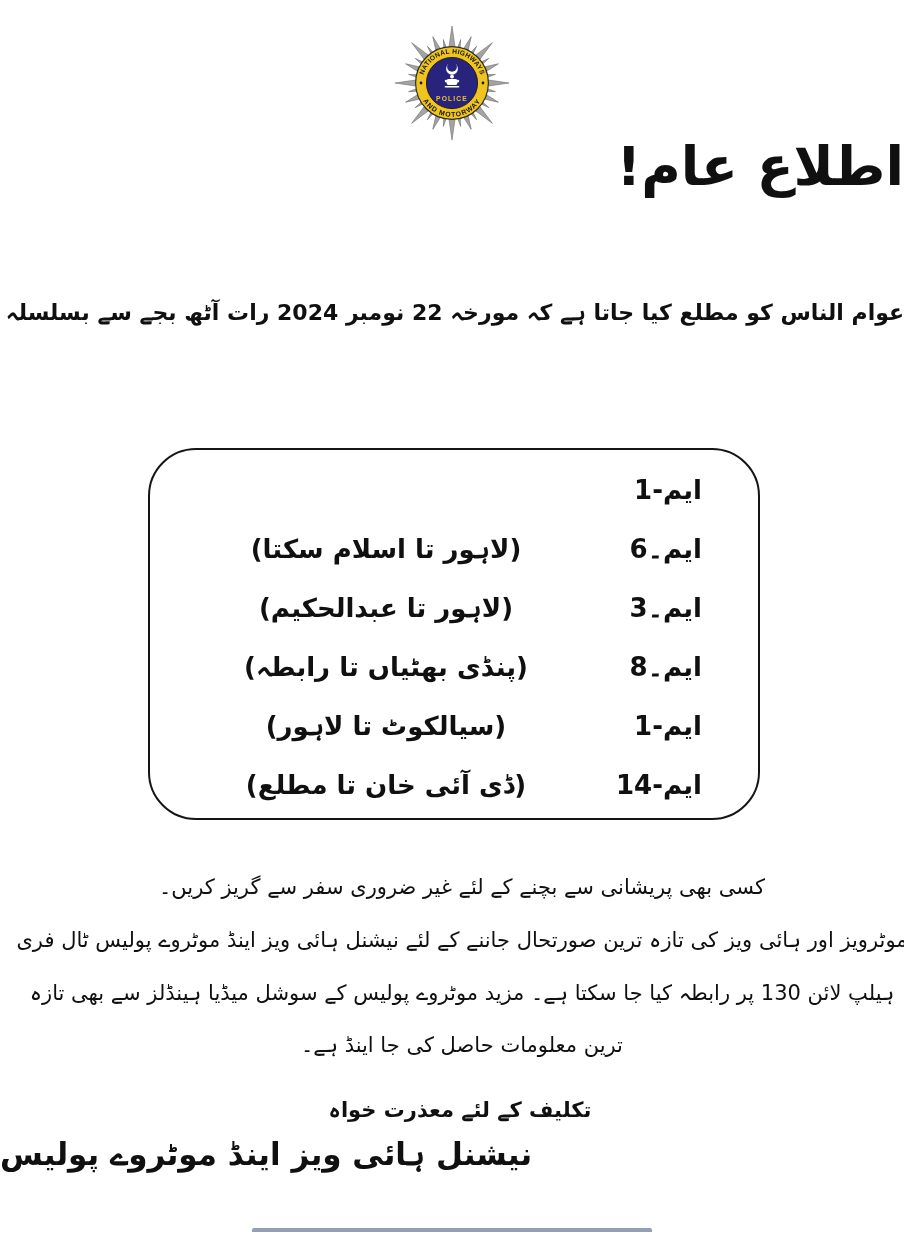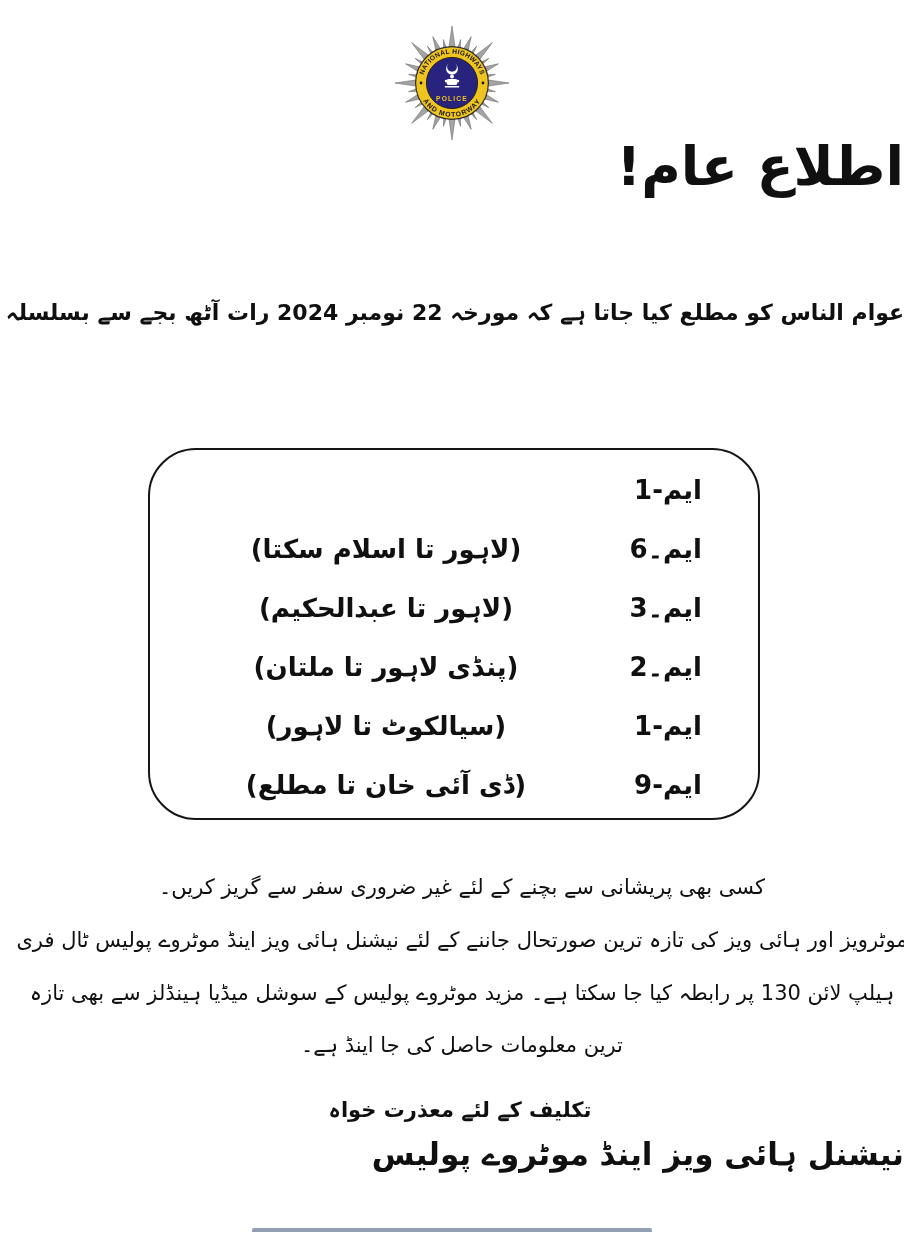--- a/index.html
+++ b/index.html
@@ -50,21 +50,21 @@
   .adv-1{top:860px;}
   .adv-2{top:913px;}
   .adv-3{top:966px;}
   .adv-4{top:1018px;}
   .apology{
     position:absolute;top:1090px;left:0;width:100%;margin:8px;
     text-align:center;font-size:21px;font-weight:700;white-space:nowrap;
   }
   .signature{
     position:absolute;top:1136px;left:0;width:100%;margin:0;
-    text-align:right;font-size:31px;font-weight:700;white-space:nowrap;
+    text-align:left;font-size:31px;font-weight:700;white-space:nowrap;
   }
   .footer-bar{
     position:absolute;top:1228px;left:50%;margin-left:-200px;
     width:400px;height:4px;border-radius:2px 2px 0 0;
   }
   .ring-text{font-family:"Liberation Sans", sans-serif;font-weight:700;fill:#141414;}
   .police-text{font-family:"Liberation Sans", sans-serif;font-weight:700;}
 </style>
 </head>
 <body>
@@ -149,29 +149,29 @@
     </div>
     <div class="mw-row" dir="rtl">
       <span class="mw-code">ایم۔6</span>
       <span class="mw-route">(لاہور تا اسلام سکتا)</span>
     </div>
     <div class="mw-row" dir="rtl">
       <span class="mw-code">ایم۔3</span>
       <span class="mw-route">(لاہور تا عبدالحکیم)</span>
     </div>
     <div class="mw-row" dir="rtl">
-      <span class="mw-code">ایم۔2</span>
-      <span class="mw-route">(پنڈی لاہور تا ملتان)</span>
+      <span class="mw-code">ایم۔8</span>
+      <span class="mw-route">(پنڈی بھٹیاں تا رابطہ)</span>
     </div>
     <div class="mw-row" dir="rtl">
       <span class="mw-code">ایم-1</span>
       <span class="mw-route">(سیالکوٹ تا لاہور)</span>
     </div>
     <div class="mw-row" dir="rtl">
-      <span class="mw-code">ایم-9</span>
+      <span class="mw-code">ایم-14</span>
       <span class="mw-route">(ڈی آئی خان تا مطلع)</span>
     </div>
   </div>
 
   <p class="adv-line adv-1" dir="rtl">کسی بھی پریشانی سے بچنے کے لئے غیر ضروری سفر سے گریز کریں۔</p>
   <p class="adv-line adv-2" dir="rtl">موٹرویز اور ہائی ویز کی تازہ ترین صورتحال جاننے کے لئے نیشنل ہائی ویز اینڈ موٹروے پولیس ٹال فری</p>
   <p class="adv-line adv-3" dir="rtl">ہیلپ لائن 130 پر رابطہ کیا جا سکتا ہے۔ مزید موٹروے پولیس کے سوشل میڈیا ہینڈلز سے بھی تازہ</p>
   <p class="adv-line adv-4" dir="rtl">ترین معلومات حاصل کی جا اینڈ ہے۔</p>
 
   <p class="apology" dir="rtl">تکلیف کے لئے معذرت خواہ</p>

